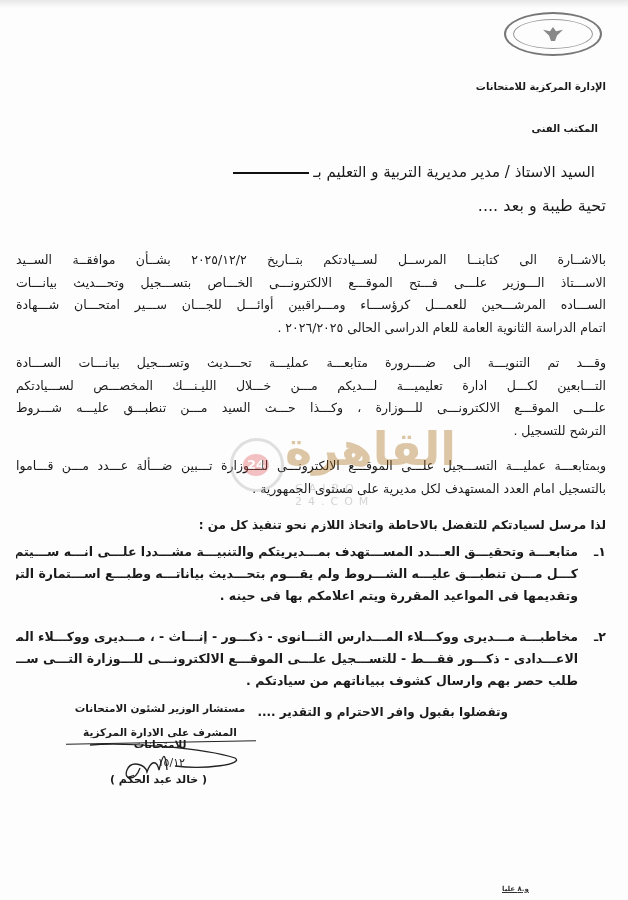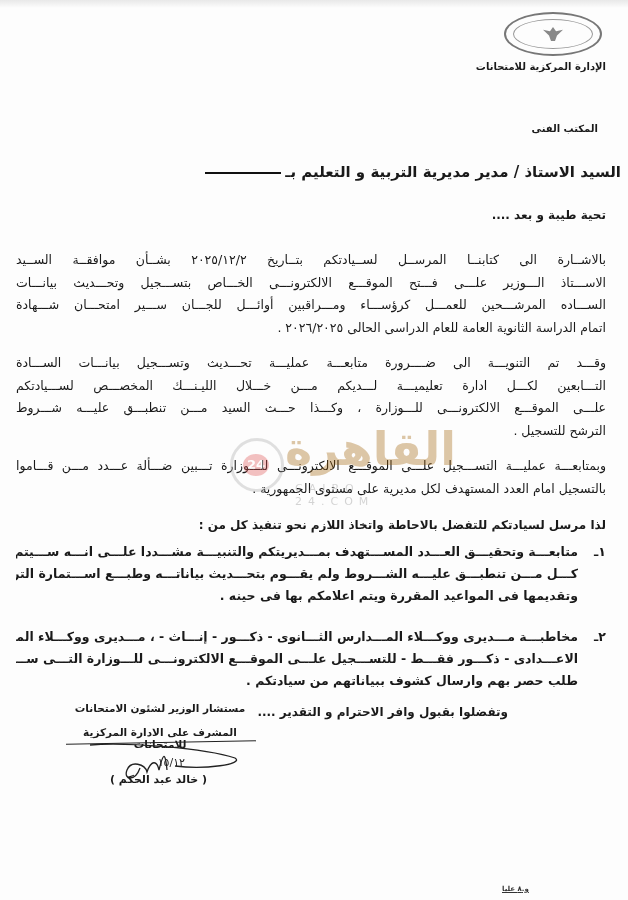--- a/index.html
+++ b/index.html
@@ -19,25 +19,25 @@
     position: absolute; right: 26px; top: 12px; width: 94px; height: 40px;
     border: 2px solid #777; border-radius: 50%;
     display: flex; align-items: center; justify-content: center;
   }
   .logo-inner {
     width: 78px; height: 28px; border: 1px solid #999; border-radius: 50%;
     display: flex; align-items: center; justify-content: center;
   }
   .eagle { width: 20px; height: 14px; background: #888; clip-path: polygon(50% 0, 65% 30%, 100% 20%, 70% 60%, 60% 100%, 40% 100%, 30% 60%, 0 20%, 35% 30%); }
   .org { position: absolute; right: 22px; width: 160px; text-align: right; font-weight: bold; font-size: 10px; line-height: 14px; }
-  .org1 { top: 60px; }
+  .org1 { top: 80px; }
   .org2 { top: 74px; right: 30px; margin-top: 48px; }
-  .addressee { position: absolute; right: 7px; top: 163px; font-weight: bold; font-size: 15px; white-space: nowrap; }
+  .addressee { position: absolute; right: 33px; top: 163px; font-weight: normal; font-size: 15px; white-space: nowrap; }
   .addressee .dash { display: inline-block; width: 76px; border-bottom: 2.5px solid #111; margin-right: 4px; vertical-align: 3px; }
-  .greeting { position: absolute; right: 22px; top: 208px; font-weight: bold; font-size: 12px; }
+  .greeting { position: absolute; right: 22px; top: 196px; font-weight: normal; font-size: 16px; }
   .para { position: absolute; right: 22px; width: 590px; font-size: 12.5px; line-height: 22.5px; text-align: justify; text-align-last: right; }
   .para .ln { display: block; text-align: justify; text-align-last: justify; white-space: nowrap; overflow: hidden; }
   .para .ln.last { text-align-last: right; }
   .p1 { top: 249px; }
   .p2 { top: 352px; }
   .p3 { top: 455px; }
   .intro { position: absolute; right: 22px; top: 518px; font-weight: bold; font-size: 12px; }
   .item { position: absolute; right: 22px; width: 590px; font-weight: bold; font-size: 12.5px; line-height: 22px; }
   .item .num { position: absolute; right: 0; top: 0; }
   .item .body { margin-right: 28px; }

